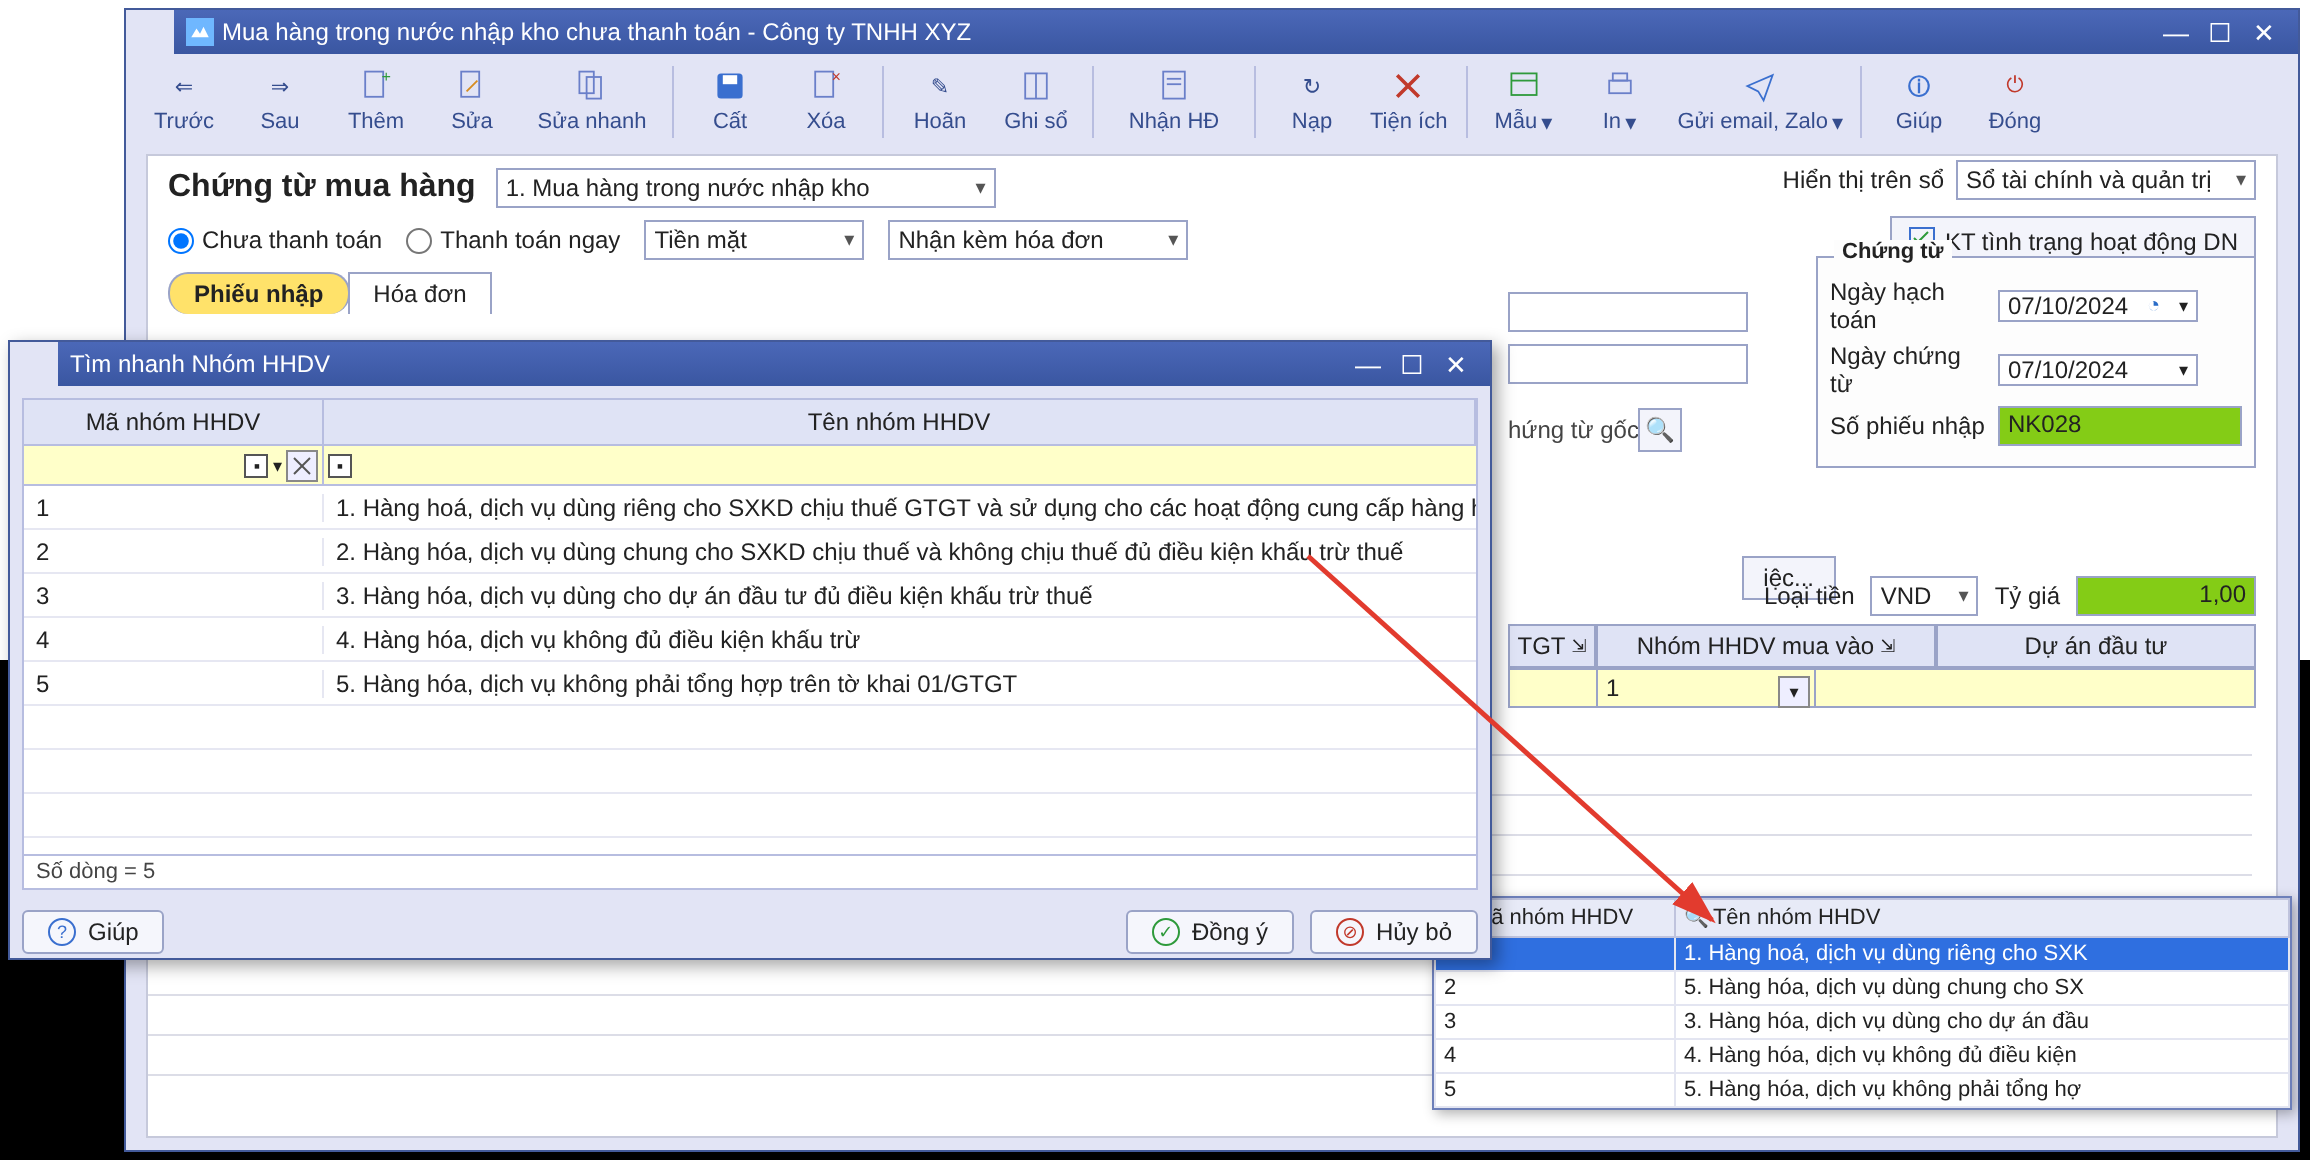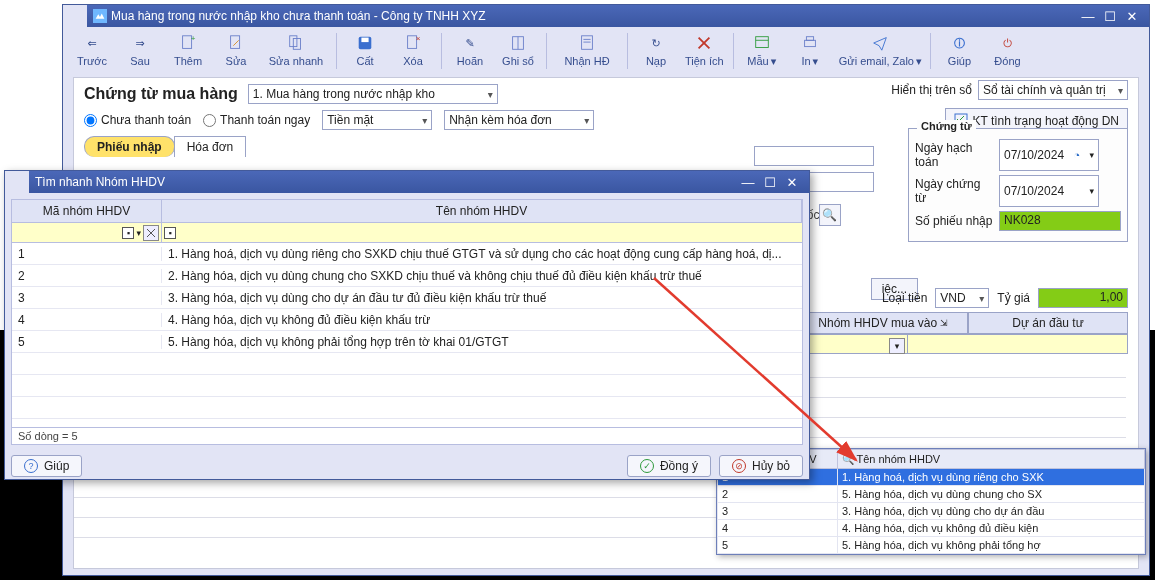--- a/index.html
+++ b/index.html
@@ -143,21 +143,21 @@
   }
   .field-row { display:flex; align-items:center; gap:4px; margin: 4px 0; }
   .field-label { width: 80px; }
   .text-in {
     border: 1px solid #9aa3c7;
     background: #84cc16;
     height: 20px;
     padding: 1px 4px;
     flex: 1;
   }
-  .date-in { width: 100px; display:flex; align-items:center; border:1px solid #9aa3c7; height:32px; padding:1px 4px; justify-content:space-between; background:#fff;}
+  .date-in { width: 100px; display:flex; align-items:center; border:1px solid #9aa3c7; height:16px; padding:1px 4px; justify-content:space-between; background:#fff;}
   .date-in .clock { color:#2a6cc7; font-size:11px; }
   .btn {
     border: 1px solid #9aa3c7;
     background: #f3f4fb;
     padding: 3px 10px;
     margin-top: 24px;
   }
   .currency-row {
     position:absolute;
     right: 10px; top: 210px;
@@ -229,21 +229,21 @@
   }
   .drop-popup tr.sel td {
     background:#2f6fe0; color:#fff;
   }
   .mag { font-size:10px; margin-right:2px; color:#888;}
 
   
   .dialog {
     position:absolute;
     left: 4px; top: 170px;
-    width: 806px;
+    width: 742px;
     height: 310px;
     background:#e2e4f5;
     border:1px solid #435a9a;
     z-index: 10;
     box-shadow: 3px 3px 8px rgba(0,0,0,.35);
   }
   .dialog .titlebar { background: linear-gradient(#4b68b8,#3a56a1); }
   .dlg-body {
     background:#fff;
     margin:6px;

